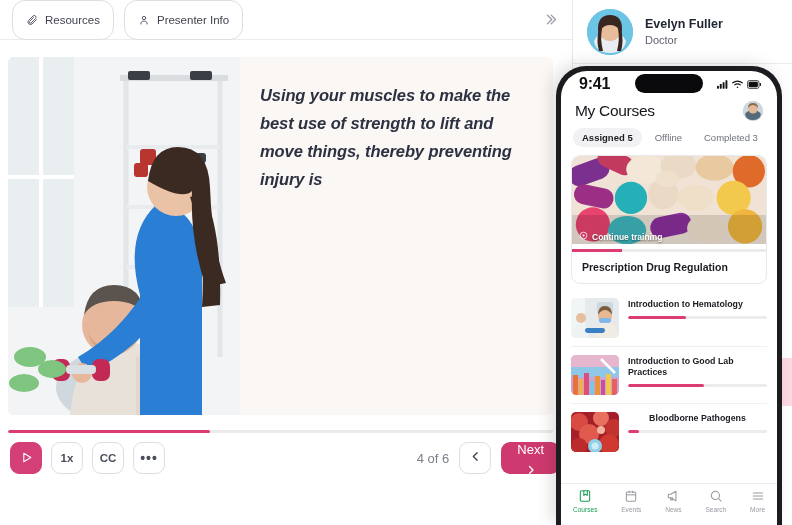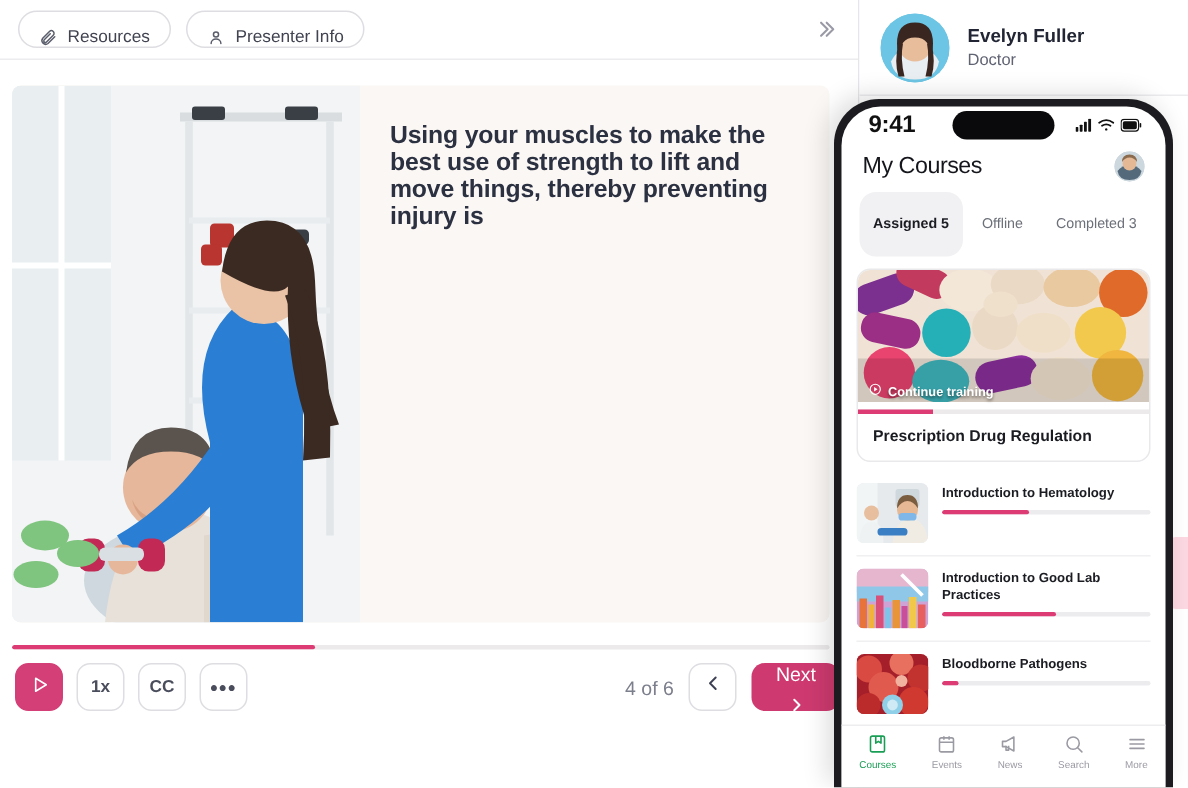--- a/index.html
+++ b/index.html
@@ -14,42 +14,42 @@
   
   .main-panel {
     position: absolute; left: 0; top: 0; width: 573px; height: 525px;
     background: #fff; border-right: 1px solid #e6e6e8;
   }
   .topbar {
     position: relative; height: 40px; border-bottom: 1px solid #ececef;
     display: flex; align-items: center; gap: 10px; padding: 0 12px;
   }
   .chip {
-    display: inline-flex; align-items: flex-end; gap: 7px;
-    height: 25px; padding: 0 13px; border: 1px solid #dedee2;
+    display: inline-flex; align-items: center; gap: 7px;
+    height: 40px; padding: 0 13px; border: 1px solid #dedee2;
     border-radius: 13px; background: #fff;
     font-size: 11.5px; color: #414350; cursor: pointer;
   }
   .chip svg { display: block; }
   .collapse-btn {
     position: absolute; right: 10px; top: 50%; transform: translateY(-50%);
     width: 24px; height: 24px; display: flex; align-items: center;
     justify-content: center; cursor: pointer; color: #9a9aa6;
   }
 
   
   .slide {
     position: absolute; left: 8px; top: 57px; width: 545px; height: 358px;
     background: #fbf7f4; border-radius: 6px; overflow: hidden; display: flex;
   }
   .slide-photo { position: relative; width: 232px; height: 100%; overflow: hidden; background: #eef2f4; }
   .slide-body { flex: 1; padding: 24px 22px 0 20px; }
   .slide-question {
-    font-size: 16.5px; line-height: 18px; font-weight: bold; color: #2c3142;
-    letter-spacing: -0.1px; margin-bottom: 12px;
+    font-size: 16.5px; line-height: 28px; font-weight: bold; color: #2c3142;
+    letter-spacing: -0.1px; margin-bottom: 12px; font-style: italic;
   }
   .options { display: flex; flex-direction: column; gap: 4px; }
   .option {
     display: flex; align-items: center; gap: 11px;
     height: 30px; padding: 0 12px; border-radius: 15px;
     font-size: 12.5px; color: #3d4154; cursor: pointer;
   }
   .option.selected { background: #f7d7e3; }
   .radio {
     width: 17px; height: 17px; border-radius: 50%;
@@ -131,21 +131,21 @@
     width: 68px; height: 19px; background: #0a0a0c; border-radius: 11px;
   }
   .status-icons { display: flex; align-items: center; gap: 4px; }
   .phone-head {
     display: flex; align-items: center; justify-content: space-between;
     padding: 4px 14px 0 14px;
   }
   .phone-title { font-size: 15.5px; font-weight: normal; color: #15161c; letter-spacing: -0.3px; }
   .avatar-sm { width: 20px; height: 20px; border-radius: 50%; background: #b9c6cf; overflow: hidden; position: relative; }
   .phone-tabs { display: flex; align-items: center; gap: 4px; padding: 7px 12px 8px 12px; }
-  .ptab { font-size: 9.5px; color: #6c7079; padding: 16px 9px; border-radius: 11px; cursor: pointer; white-space: nowrap; }
+  .ptab { font-size: 9.5px; color: #6c7079; padding: 4px 9px; border-radius: 11px; cursor: pointer; white-space: nowrap; }
   .ptab.active { background: #f1f1f3; color: #1b1c22; font-weight: bold; }
 
   .course-card {
     margin: 0 10px; border: 1px solid #e9e9ec; border-radius: 9px; overflow: hidden; background: #fff;
   }
   .card-img { height: 93px; position: relative; overflow: hidden; }
   .continue-badge {
     position: absolute; left: 7px; bottom: 7px; display: flex; align-items: center; gap: 4px;
     font-size: 8.5px; font-weight: bold; color: #fff; text-shadow: 0 1px 2px rgba(0,0,0,.5);
   }
@@ -458,21 +458,21 @@
             </svg>
           </div>
           <div class="item-body">
             <div class="item-title">Introduction to Good Lab Practices</div>
             <div class="item-progress">
               <div class="fill" id="c1" style="width: 55%;"></div>
             </div>
           </div>
         </div>
 
-        <div class="course-item" style="border-bottom:none;">
+        <div class="course-item" style="border-bottom:none;text-align:center;">
           <div class="thumb">
             <svg class="ph" viewBox="0 0 48 40" preserveAspectRatio="xMidYMid slice">
               <rect width="48" height="40" fill="#a51f2a"></rect>
               <circle cx="8" cy="10" r="9" fill="#d84a42"></circle>
               <circle cx="30" cy="6" r="8" fill="#e8705e"></circle>
               <circle cx="43" cy="16" r="9" fill="#c2322f"></circle>
               <circle cx="18" cy="22" r="10" fill="#e05a4e"></circle>
               <circle cx="38" cy="32" r="10" fill="#d0392f"></circle>
               <circle cx="8" cy="34" r="8" fill="#bb2b2c"></circle>
               <circle cx="24" cy="34" r="7" fill="#8fd0e8"></circle>

